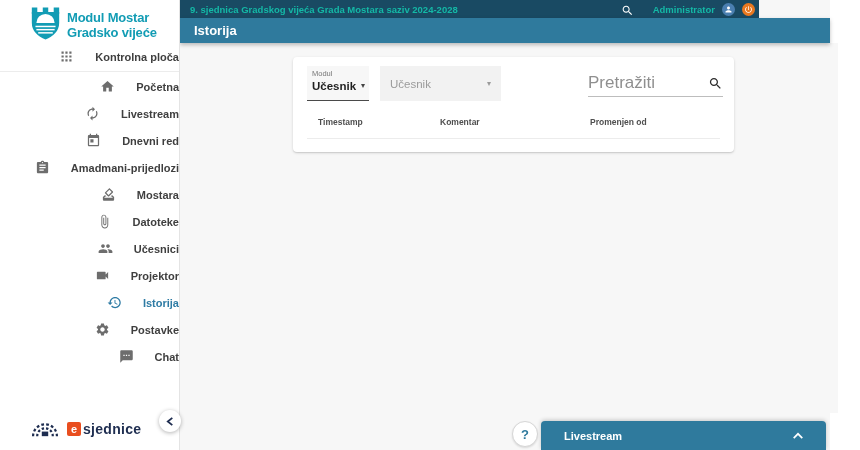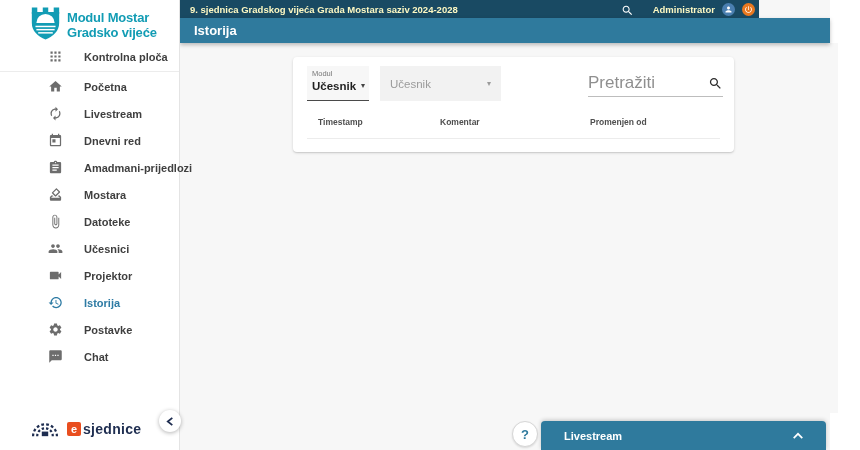--- a/index.html
+++ b/index.html
@@ -6,38 +6,38 @@
   html,body { width:860px; height:450px; background:#ffffff; overflow:hidden;
               font-family:"Liberation Sans", sans-serif; }
   .app { position:absolute; left:0; top:0; width:830px; height:450px; background:#f7f7f7; }
 
   
   .sidebar { position:absolute; left:0; top:0; width:180px; height:450px; background:#ffffff;
              border-right:1px solid #e4e4e4; z-index:5; }
   .brand { position:absolute; left:30px; top:4px; display:flex; align-items:center; gap:6px; }
   .brand-text { color:#129cb4; font-weight:bold; font-size:13px; line-height:15px; letter-spacing:-0.2px; }
   .nav { position:absolute; left:0; top:43px; width:100%; }
-  .nav-item { height:27px; display:flex; align-items:center; padding-left:48px; cursor:pointer; }
+  .nav-item { height:27px; display:flex; align-items:center; padding-left:48px; cursor:pointer;justify-content:flex-end; }
   .nav-item .ic { width:16px; height:16px; color:#6d6d6d; flex:0 0 16px; display:flex; align-items:center; }
   .nav-item .lbl { margin-left:20px; font-size:11px; font-weight:bold; color:#3f3f3f; white-space:nowrap; }
   .nav-item.active .ic { color:#2e7ba4; }
   .nav-item.active .lbl { color:#2e7ba4; }
   .nav-divider { height:1px; background:#ececec; margin:1px 0; }
   .side-footer { position:absolute; left:30px; bottom:8px; display:flex; align-items:center; gap:7px; }
   .efoot-word { display:flex; align-items:center; gap:2px; }
   .efoot-e { width:14px; height:14px; background:#e94e1f; color:#fff; font-weight:bold; font-size:11px;
              display:flex; align-items:center; justify-content:center; border-radius:2px; }
   .efoot-rest { color:#1e2d50; font-weight:bold; font-size:14px; letter-spacing:0.3px; }
   .collapse-btn { position:absolute; left:159px; top:410px; width:22px; height:22px; border-radius:50%;
                   background:#fff; box-shadow:0 1px 4px rgba(0,0,0,.3); z-index:9; display:flex;
                   align-items:center; justify-content:center; cursor:pointer; color:#1e2d50; }
 
   
   .topbar { position:absolute; left:180px; top:0; width:579px; height:18px; background:#194a63;
-            display:flex; align-items:center; color:#fef9c3; padding:0 4px 0 10px; }
+            display:flex; align-items:center; color:#14b8a6; padding:0 4px 0 10px; }
   .topbar-title { font-size:9.5px; font-weight:bold; white-space:nowrap; }
   .topbar-right { margin-left:auto; display:flex; align-items:center; gap:7px; }
   .top-search { width:13px; height:13px; color:#fff; cursor:pointer; margin-right:12px; }
   .admin-label { font-size:9.5px; font-weight:bold; }
   .avatar { width:13px; height:13px; border-radius:50%; background:#4a7fb0; display:flex;
             align-items:center; justify-content:center; color:#fff; cursor:pointer; }
   .power { width:13px; height:13px; border-radius:50%; background:#e87820; display:flex;
            align-items:center; justify-content:center; color:#fff; cursor:pointer; }
   .subbar { position:absolute; left:180px; top:18px; width:650px; height:25px; background:#2f7a9d;
             box-shadow:0 2px 4px rgba(0,0,0,.25); display:flex; align-items:center; z-index:2; }

